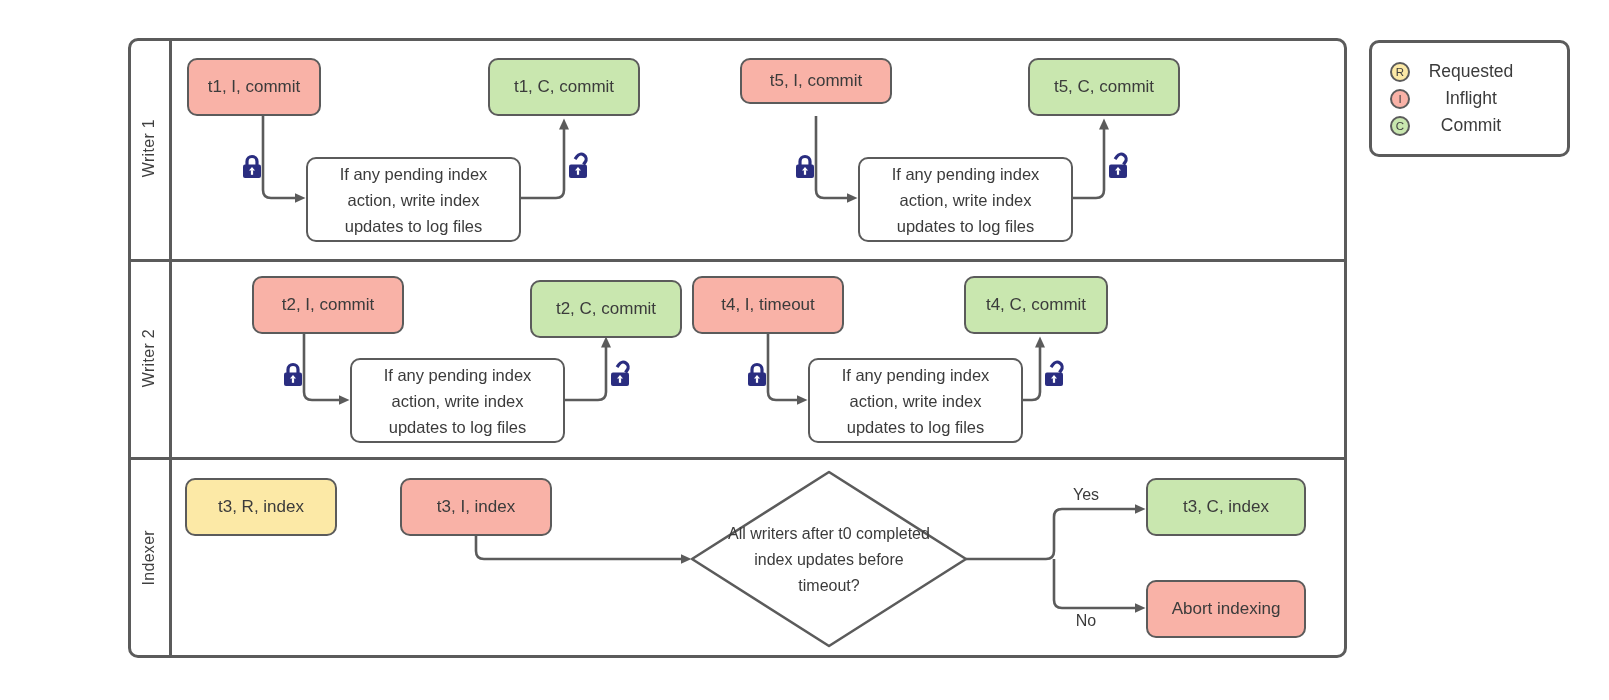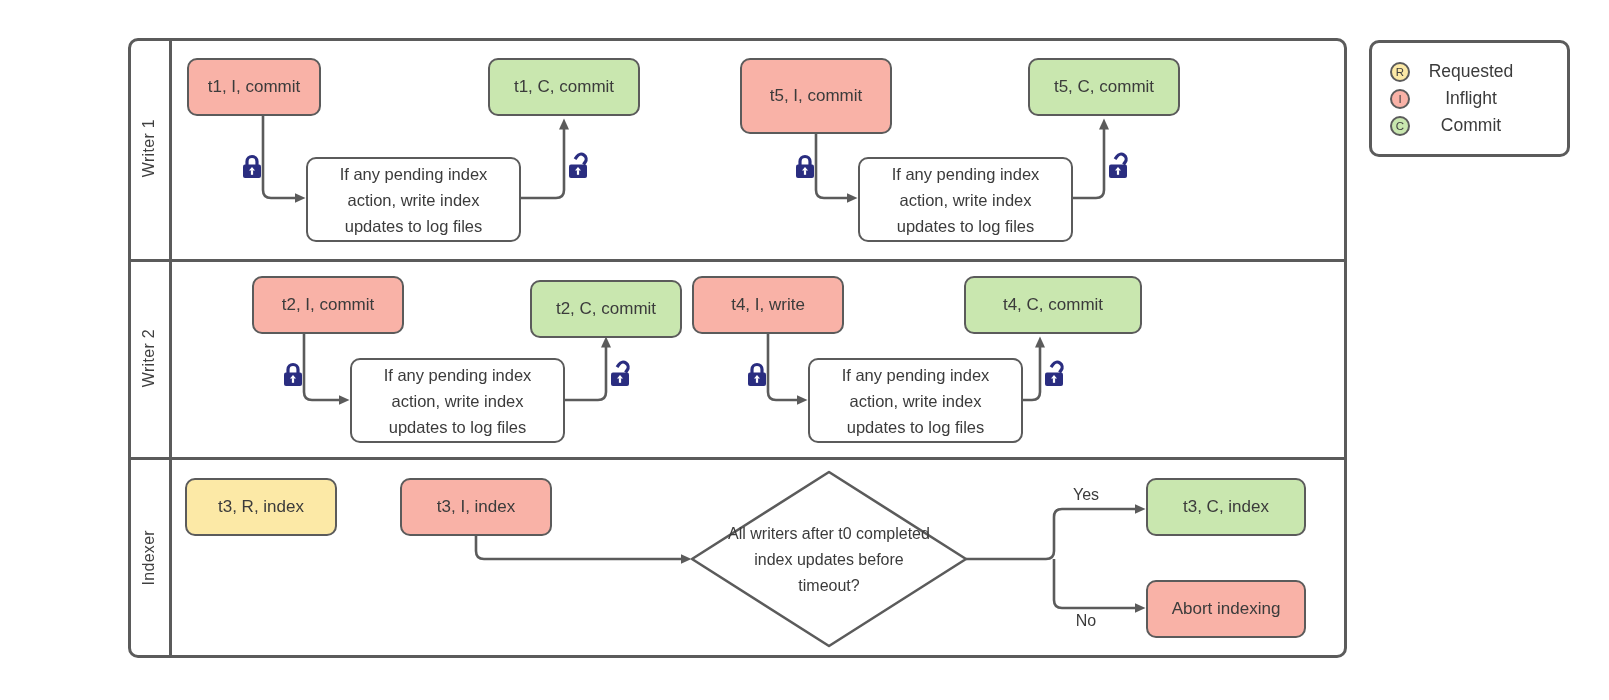--- a/index.html
+++ b/index.html
@@ -102,46 +102,46 @@
 
   <div class="node inflight" style="left:187px;top:58px;width:134px;height:58px;">
     <span>t1, I, commit</span>
   </div>
   <div class="node action" style="left:306px;top:157px;width:215px;height:85px;">
     <div class="wrap">If any pending index action, write index updates to log files</div>
   </div>
   <div class="node commit" style="left:488px;top:58px;width:152px;height:58px;">
     <span>t1, C, commit</span>
   </div>
-  <div class="node inflight" style="left:740px;top:58px;width:152px;height:76px;">
+  <div class="node inflight" style="left:740px;top:58px;width:152px;height:46px;">
     <span>t5, I, commit</span>
   </div>
   <div class="node action" style="left:858px;top:157px;width:215px;height:85px;">
     <div class="wrap">If any pending index action, write index updates to log files</div>
   </div>
   <div class="node commit" style="left:1028px;top:58px;width:152px;height:58px;text-align:center;">
     <span>t5, C, commit</span>
   </div>
 
   <div class="node inflight" style="left:228px;top:276px;width:152px;height:58px;margin-left:24px;">
     <span>t2, I, commit</span>
   </div>
   <div class="node action" style="left:350px;top:358px;width:215px;height:85px;">
     <div class="wrap">If any pending index action, write index updates to log files</div>
   </div>
   <div class="node commit" style="left:530px;top:280px;width:152px;height:58px;">
     <span>t2, C, commit</span>
   </div>
   <div class="node inflight" style="left:692px;top:276px;width:152px;height:58px;">
-    <span>t4, I, write</span>
+    <span>t4, I, timeout</span>
   </div>
   <div class="node action" style="left:808px;top:358px;width:215px;height:85px;">
     <div class="wrap">If any pending index action, write index updates to log files</div>
   </div>
-  <div class="node commit" style="left:964px;top:276px;width:178px;height:58px;">
+  <div class="node commit" style="left:964px;top:276px;width:144px;height:58px;">
     <span>t4, C, commit</span>
   </div>
 
   <div class="node requested" style="left:185px;top:478px;width:152px;height:58px;">
     <span>t3, R, index</span>
   </div>
   <div class="node inflight" style="left:400px;top:478px;width:152px;height:58px;">
     <span>t3, I, index</span>
   </div>
   <div class="decision-text">All writers after t0 completed index updates before timeout?</div>

